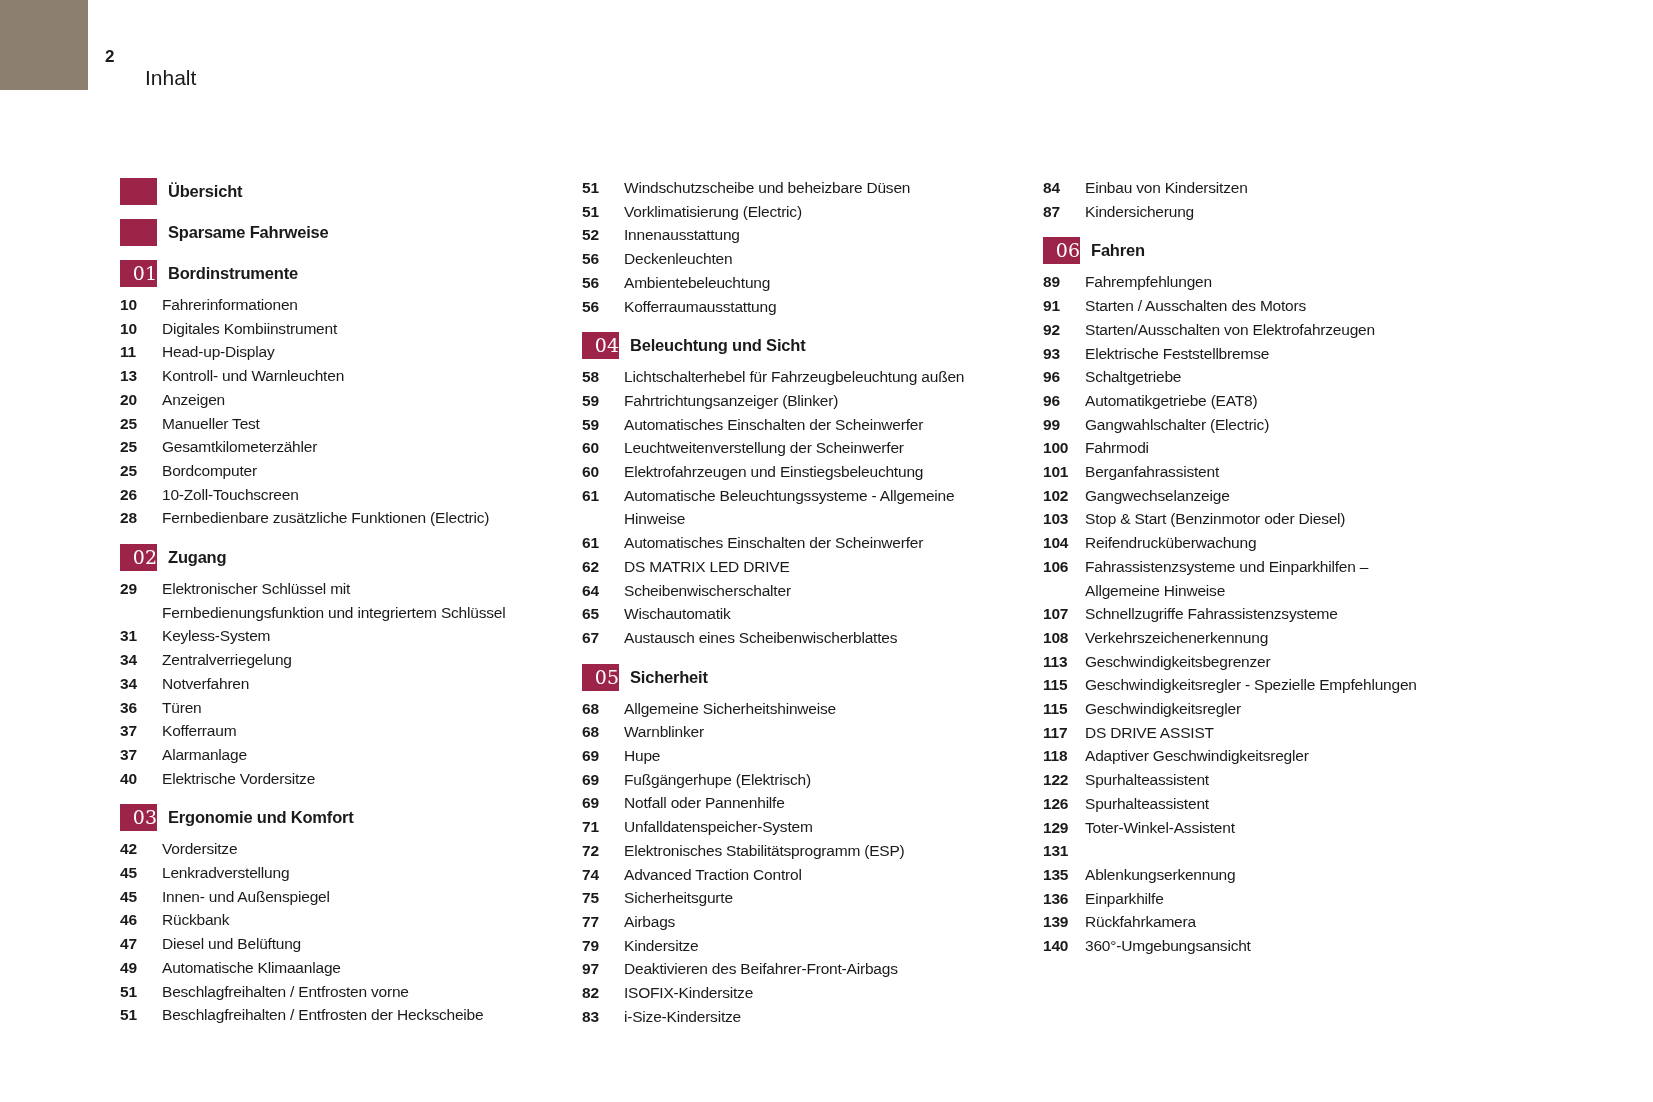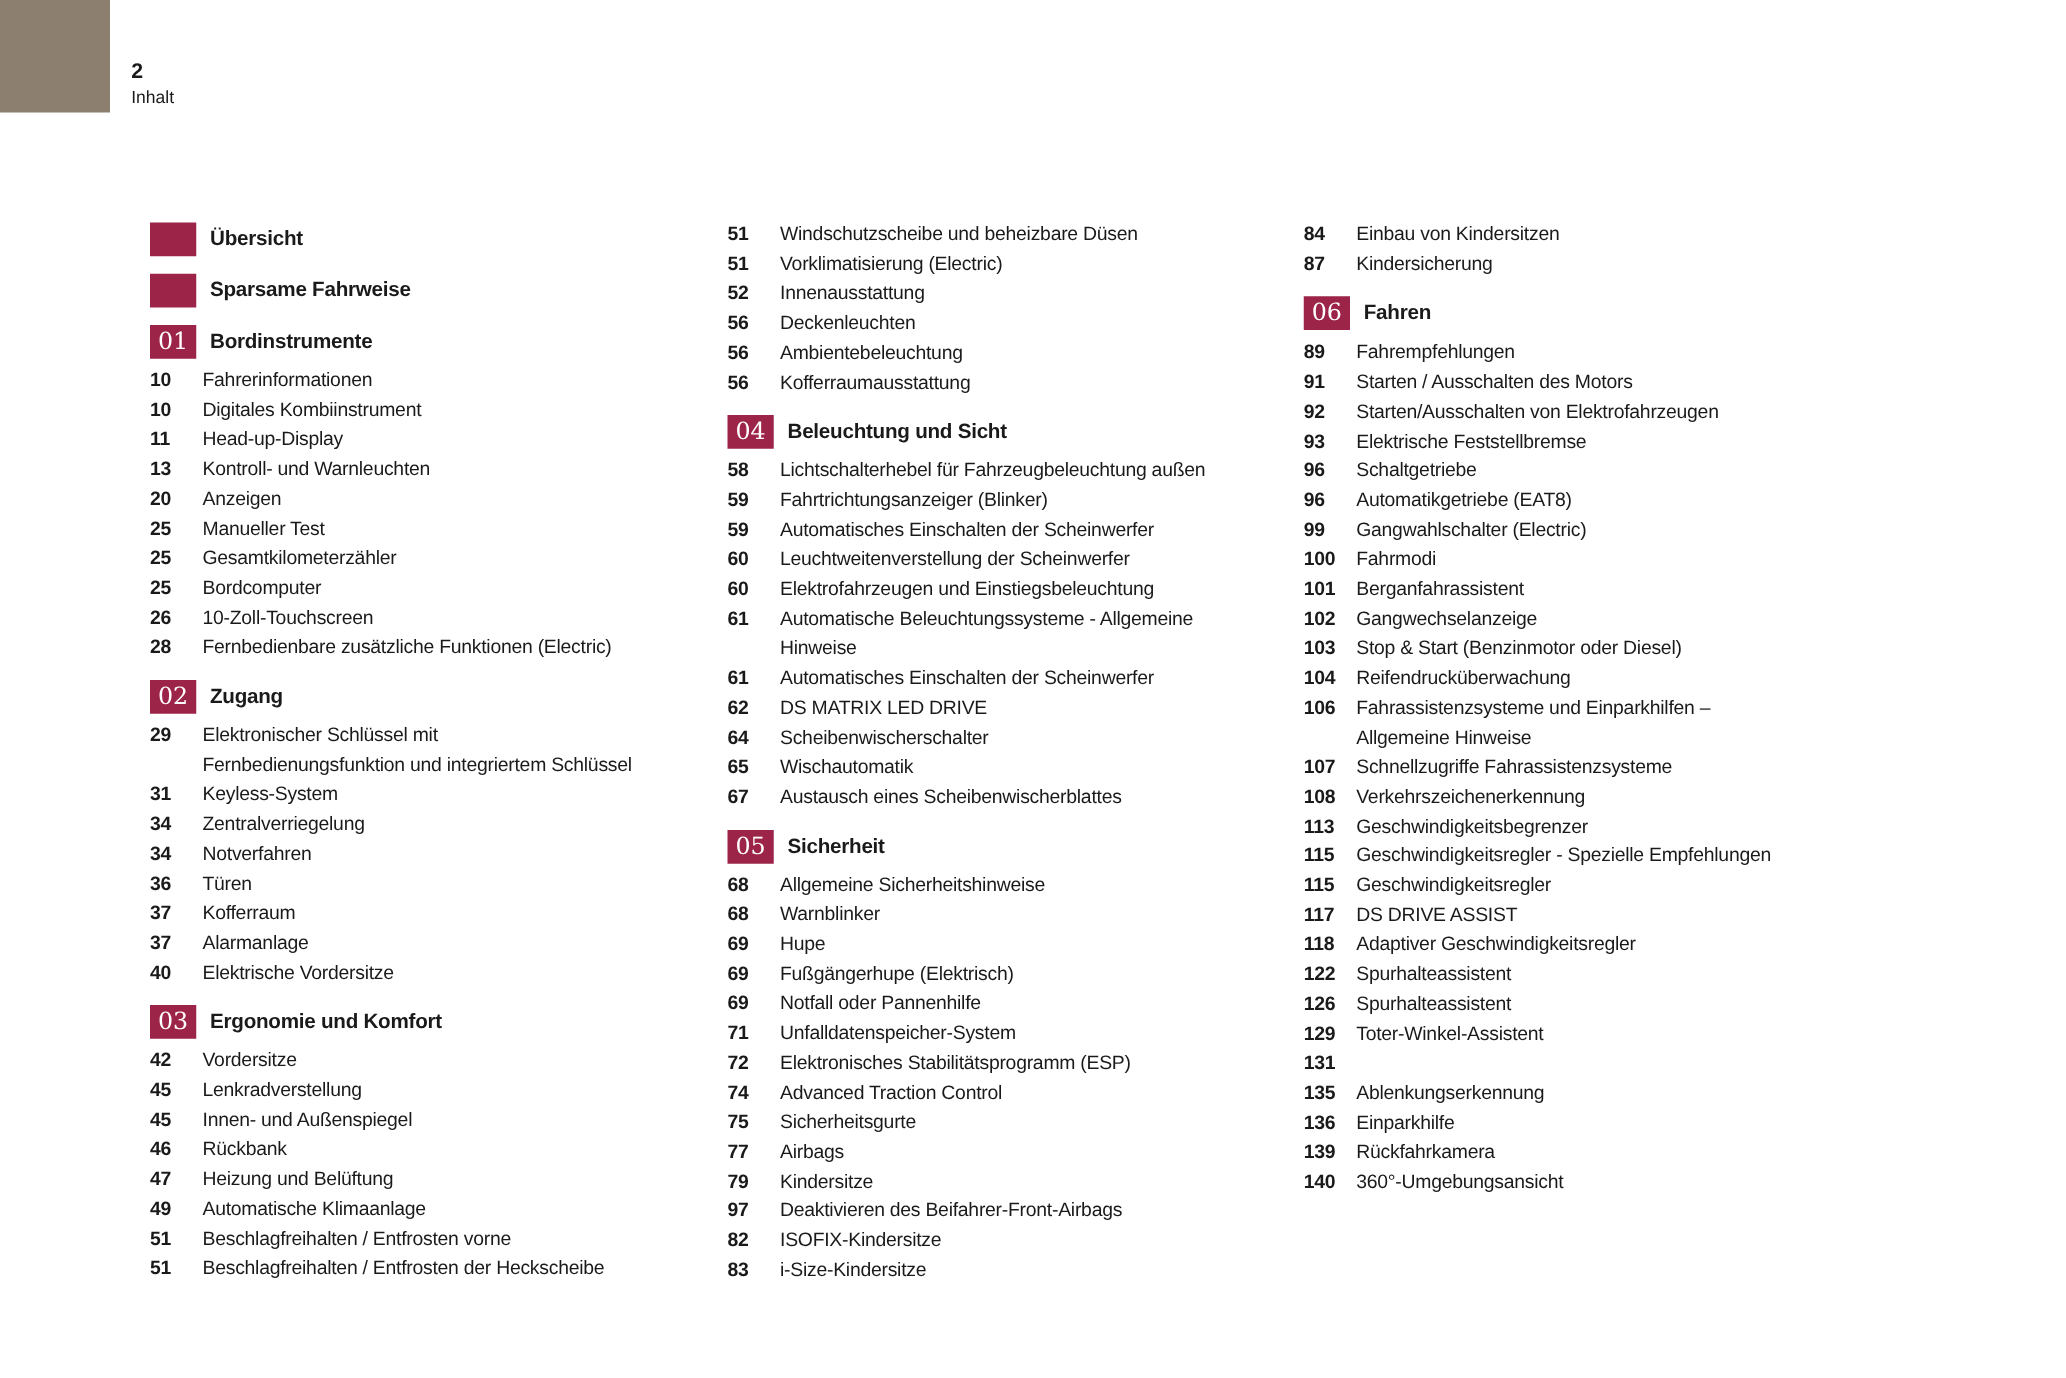--- a/index.html
+++ b/index.html
@@ -28,22 +28,23 @@
     left: 105px; top: 46px;
     line-height: 21px;
     color: #1a1a1a;
   }
   #page-head .pnum {
     font-weight: bold;
     font-size: 17px;
     display: block;
   }
   #page-head .ptitle {
-    font-size: 14px;
+    font-size: 21px;
     display: block;
+    margin-left: 40px;
   }
   #columns { position: absolute; left: 0; top: 0; width: 100%; height: 100%; margin-top: 28px; }
   .col {
     position: absolute;
     top: 148px;
     color: #1a1a1a;
     font-size: 15.5px;
     letter-spacing: -0.2px;
   }
   .col-1 { left: 120px; width: 448px; }
@@ -70,21 +71,21 @@
   }
   .col > .section:first-child { margin-top: 2px; }
   .secbox {
     flex: 0 0 37px;
     height: 27px;
     background: var(--accent);
     color: #ffffff;
     font-family: "DejaVu Serif", serif;
     font-size: 19px;
     line-height: 27px;
-    text-align: center;
+    text-align: right;
     letter-spacing: 0;
   }
   .sectitle {
     font-weight: bold;
     font-size: 16.5px;
   }
 </style>
 </head>
 <body>
 
@@ -200,21 +201,21 @@
         <div class="entry">
           <span class="num">45</span>
           <span class="txt">Innen- und Außenspiegel</span>
         </div>
         <div class="entry">
           <span class="num">46</span>
           <span class="txt">Rückbank</span>
         </div>
         <div class="entry">
           <span class="num">47</span>
-          <span class="txt">Heizung und Belüftung</span>
+          <span class="txt">Diesel und Belüftung</span>
         </div>
         <div class="entry">
           <span class="num">49</span>
           <span class="txt">Automatische Klimaanlage</span>
         </div>
         <div class="entry">
           <span class="num">51</span>
           <span class="txt">Beschlagfreihalten / Entfrosten vorne</span>
         </div>
         <div class="entry">

